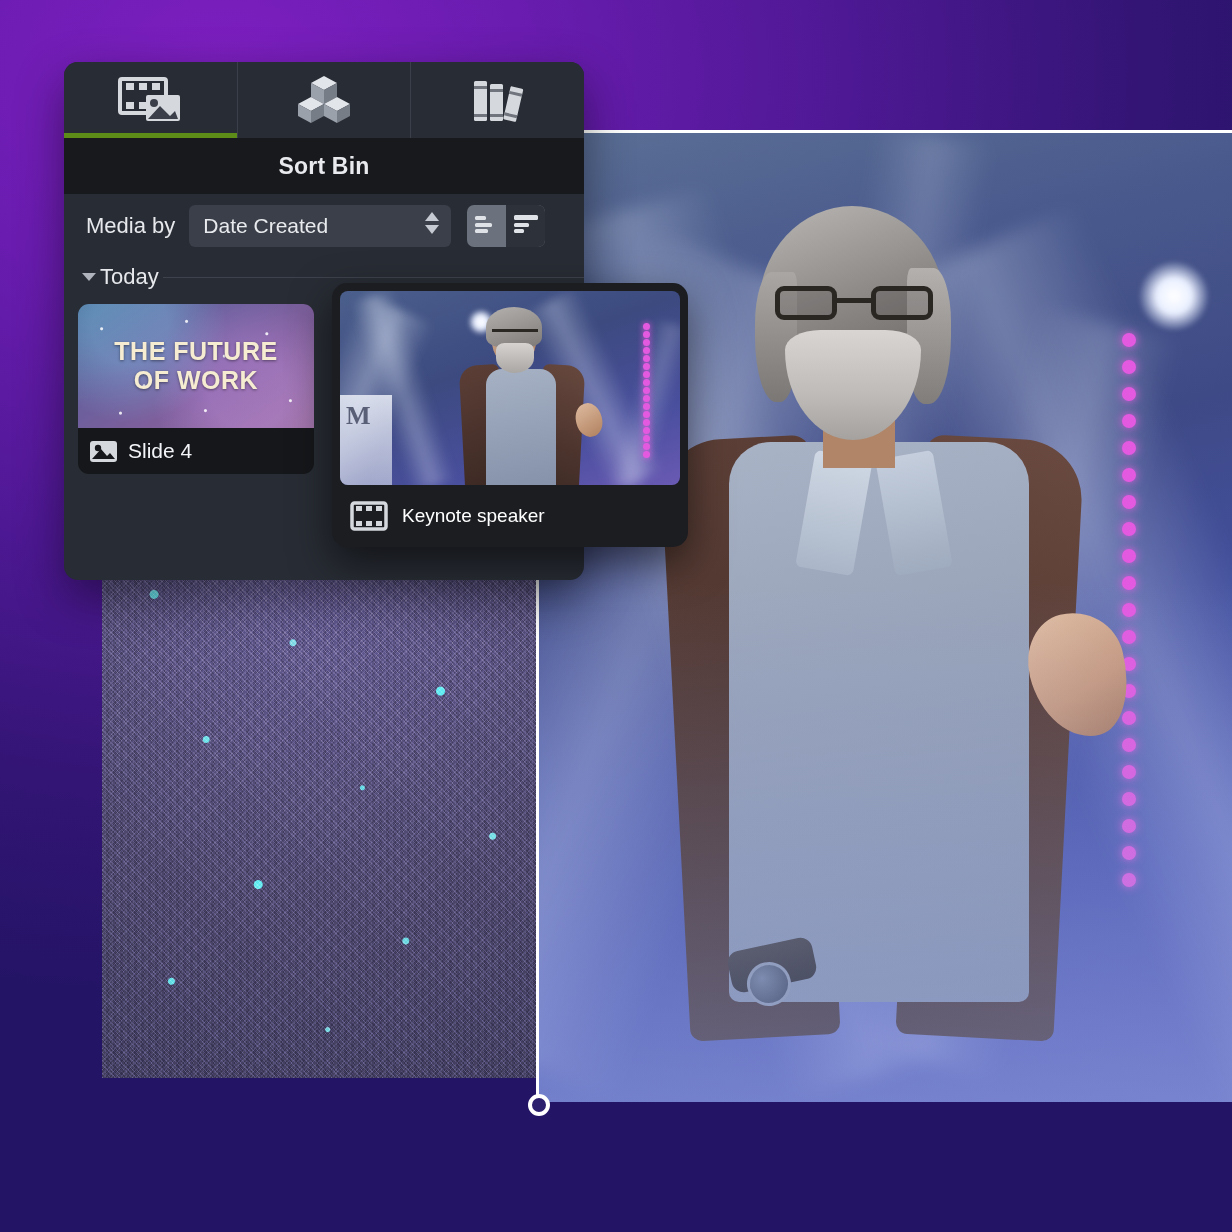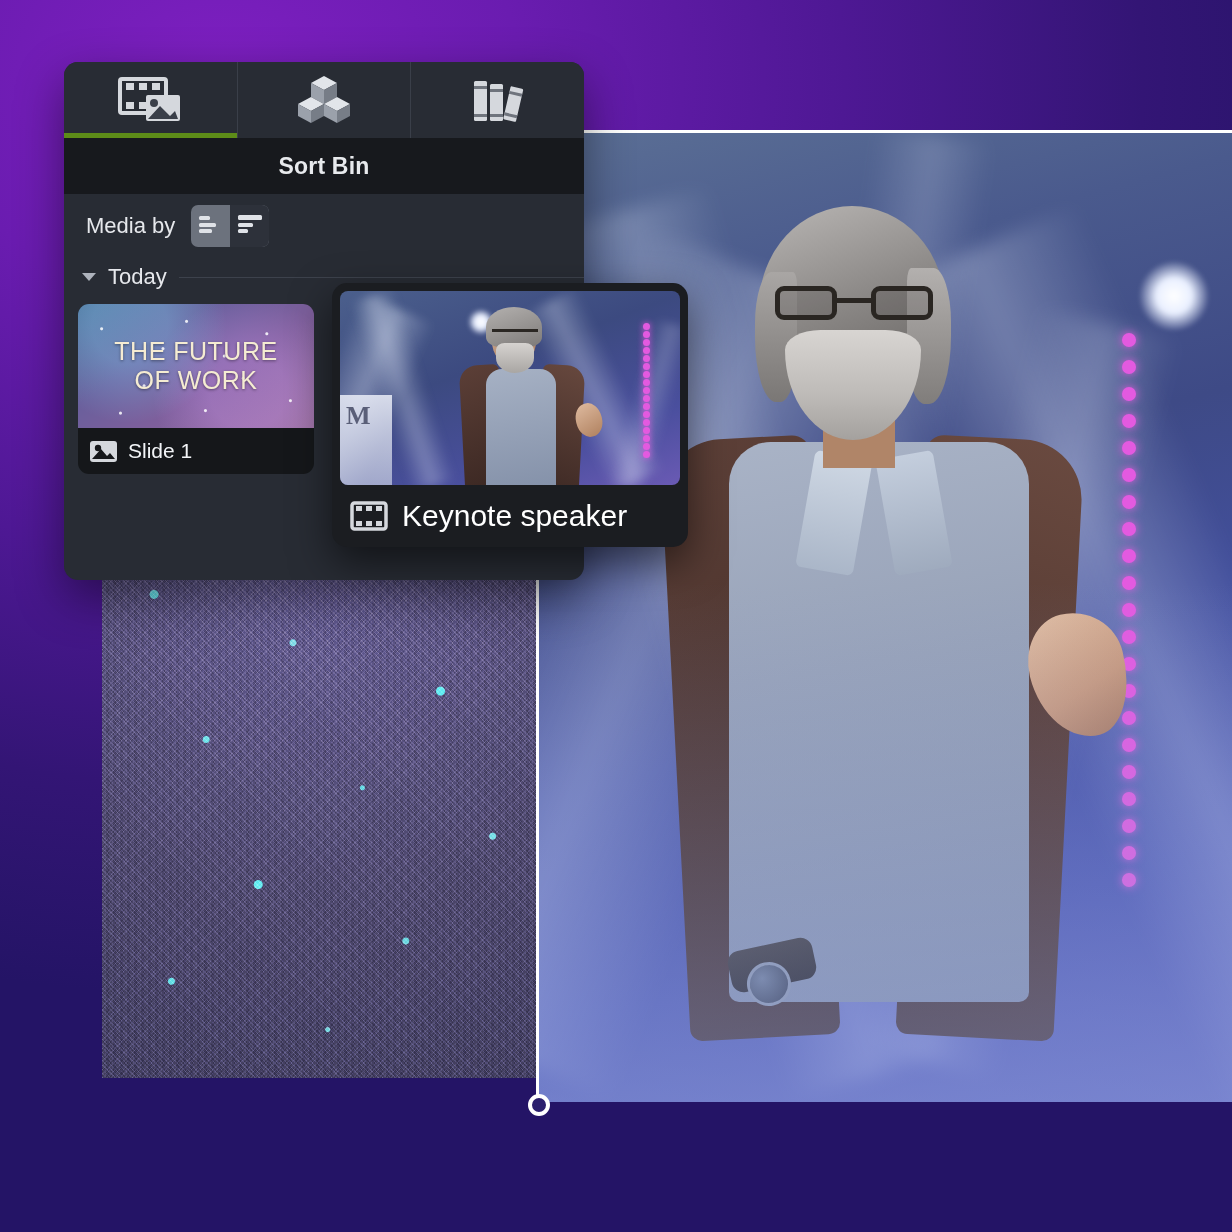--- a/index.html
+++ b/index.html
@@ -206,21 +206,21 @@
   .stepper i { display:block; width: 0; height: 0; border-left: 7px solid transparent; border-right: 7px solid transparent; }
   .stepper i.up { border-bottom: 9px solid #c6cad2; }
   .stepper i.dn { border-top: 9px solid #c6cad2; }
   .segmented {
     display: flex; height: 42px; border-radius: 7px; overflow: hidden;
     background: #6c727d; margin-left: 2px;
   }
   .seg { width: 39px; display: flex; align-items: center; justify-content: center; cursor: pointer; }
   .seg.on { background: #2d313a; }
 
-  .group-row { display: flex; align-items: center; gap: 12px; padding: 6px 0 0 18px; }
+  .group-row { display: flex; align-items: center; gap: 4px; padding: 6px 0 0 18px; }
   .caret { width: 0; height: 0; border-left: 7px solid transparent; border-right: 7px solid transparent; border-top: 8px solid #aeb3bc; }
   .group-label { color: #e6e8ec; font-size: 22px; }
   .group-rule { flex: 1; height: 1px; background: #3d424c; margin-right: 0; }
 
   .bin-grid { padding: 14px 0 0 14px; }
   .media-card {
     width: 236px; border-radius: 11px; overflow: hidden;
     background: #15171a; cursor: pointer;
   }
   .card-thumb { position: relative; height: 124px; overflow: hidden; }
@@ -242,36 +242,36 @@
       radial-gradient(circle at 80% 24%, #fff 0 1px, transparent 2px),
       radial-gradient(circle at 90% 78%, #fff 0 1px, transparent 2px),
       radial-gradient(circle at 18% 88%, #fff 0 1px, transparent 2px),
       radial-gradient(circle at 54% 86%, #fff 0 1px, transparent 2px),
       radial-gradient(circle at 36% 36%, #fff 0 1px, transparent 2px),
       radial-gradient(circle at 70% 60%, #fff 0 1px, transparent 2px);
     opacity: .85;
   }
   .slide-text {
     position: relative; text-align: center; line-height: 1.18;
-    font-size: 25px; font-weight: normal; letter-spacing: .5px;
+    font-size: 25px; font-weight: bold; letter-spacing: .5px;
     color: #f5ecd2; text-shadow: 0 1px 3px rgba(0,0,0,.45);
   }
   .card-label { display: flex; align-items: center; gap: 11px; height: 46px; padding: 0 12px; }
   .card-label span { color: #f2f4f7; font-size: 21px; }
 
   
   .drag-card {
     position: absolute; left: 332px; top: 283px; width: 356px;
     background: #1b1d21; border-radius: 15px; overflow: hidden;
     box-shadow: 0 16px 40px rgba(0,0,0,.55);
     z-index: 40;
   }
   .drag-thumb { position: relative; height: 194px; overflow: hidden; margin: 8px 8px 0 8px; border-radius: 8px; }
   .drag-label { display: flex; align-items: center; gap: 14px; height: 62px; padding: 0 18px; }
-  .drag-label span { color: #ffffff; font-size: 30px; }
+  .drag-label span { color: #ffffff; font-size: 19px; }
 
   .mini-stage { position: absolute; inset: 0; background: linear-gradient(160deg,#4b5f8c 0%,#3c4a80 40%,#4a4f9e 75%,#6a5ab4 100%); }
   .mini-beam { position:absolute; background: linear-gradient(90deg, rgba(255,255,255,0), rgba(235,242,255,.6), rgba(255,255,255,0)); filter: blur(5px); }
   .mini-fig { position: absolute; left: 108px; top: 16px; width: 150px; height: 180px; }
   .mf-head { position:absolute; left:44px; top:6px; width:44px; height:52px; border-radius:50% 50% 45% 45%; background:linear-gradient(150deg,#d6b59c,#a67a5e); }
   .mf-hair { position:absolute; left:38px; top:0px; width:56px; height:40px; border-radius:50% 50% 25% 25%; background:linear-gradient(160deg,#b4b1af,#7d7a78); }
   .mf-beard { position:absolute; left:48px; top:36px; width:38px; height:30px; border-radius:25% 25% 55% 55%; background:linear-gradient(180deg,#d6d3d0,#a9a6a3); }
   .mf-glass { position:absolute; left:44px; top:22px; width:46px; height:11px; border-top:3px solid #2b2723; }
   .mf-body { position:absolute; left:38px; top:62px; width:70px; height:120px; border-radius:16px 16px 4px 4px; background:linear-gradient(170deg,#a6b1c4,#8491a9); }
   .mf-jl { position:absolute; left:14px; top:58px; width:40px; height:126px; border-radius:18px 6px 4px 4px; background:linear-gradient(160deg,#5c3f37,#3a2722); transform:rotate(-3deg); }
@@ -402,20 +402,27 @@
             </g>
           </svg>
         </span>
       </div>
     </div>
 
     <div class="panel-title">Sort Bin</div>
 
     <div class="sortbar">
       <div class="sort-label">Media by</div>
+      <div class="select">
+        <span>Date Created</span>
+        <span class="stepper">
+          <i class="up"></i>
+            <i class="dn"></i>
+        </span>
+      </div>
       <div class="segmented">
         <div class="seg">
           <span>
             <svg width="26" height="20" viewBox="0 0 26 20">
               <rect x="1" y="2" width="11" height="4" rx="1.5" fill="#dfe2e7"></rect>
               <rect x="1" y="9" width="17" height="4" rx="1.5" fill="#dfe2e7"></rect>
               <rect x="1" y="15" width="13" height="4" rx="1.5" fill="#dfe2e7"></rect>
             </svg>
           </span>
         </div>
@@ -449,21 +456,21 @@
           </div>
         </div>
         <div class="card-label">
           <span style="display:flex">
             <svg width="27" height="21" viewBox="0 0 27 21">
               <rect x="0" y="0" width="27" height="21" rx="3" fill="#d5d8dd"></rect>
               <circle cx="8" cy="7" r="3.2" fill="#15171a"></circle>
               <path d="M2 18 L11 8 L17 15 L20 12 L25 18 Z" fill="#15171a"></path>
             </svg>
           </span>
-          <span>Slide 1</span>
+          <span>Slide 4</span>
         </div>
       </div>
     </div>
 
   </div>
 
   <div class="drag-card">
     <div class="drag-thumb">
       <div class="mini-stage">
         <div class="mini-beam" style="left:-20px;top:10px;width:80px;height:190px;transform:rotate(24deg);opacity:.6"></div>

